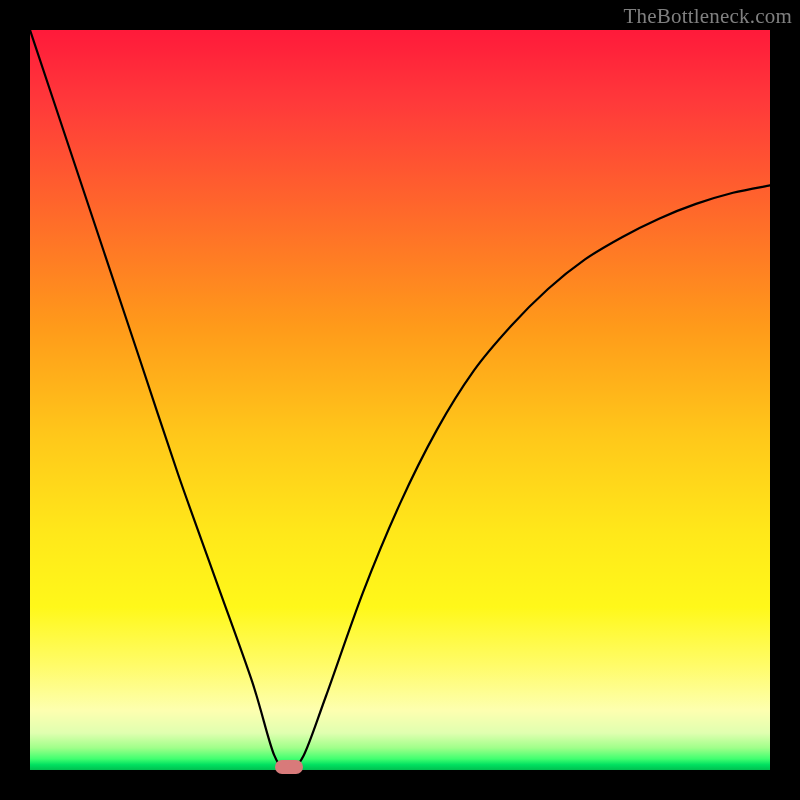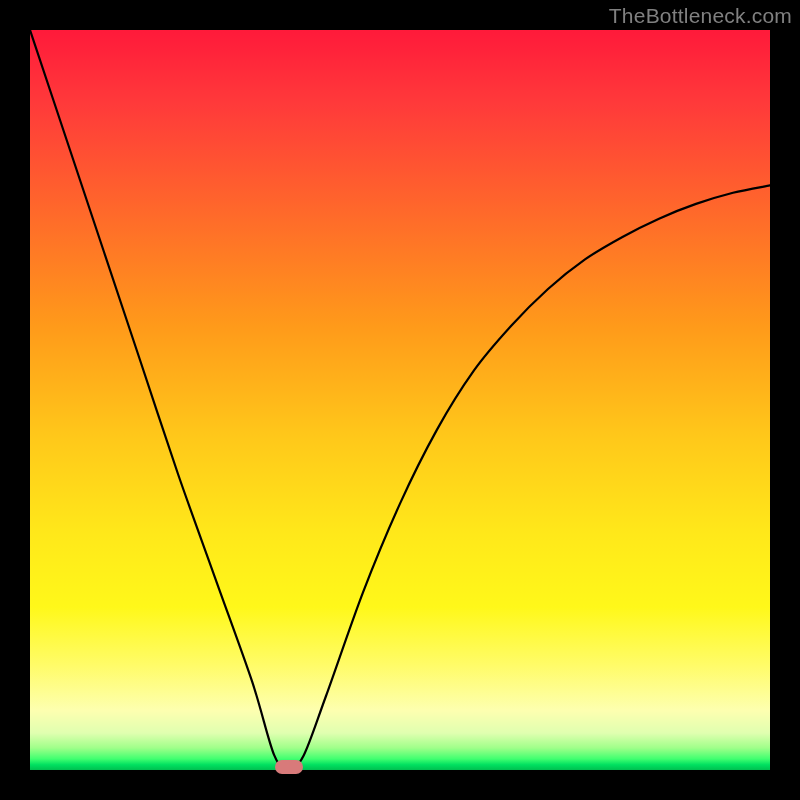--- a/index.html
+++ b/index.html
@@ -43,21 +43,21 @@
     position: absolute;
     width: 28px;
     height: 14px;
     background: #d87a7a;
     border-radius: 7px;
   }
   .watermark {
     position: absolute;
     top: 4px;
     right: 8px;
-    font-family: Liberation Sans, sans-serif;
+    font-family: Liberation Serif, serif;
     font-size: 21px;
     color: #808080;
     letter-spacing: 0.2px;
   }
 </style>
 </head>
 <body>
 
 <div class="frame">
   <div class="plot-area">

